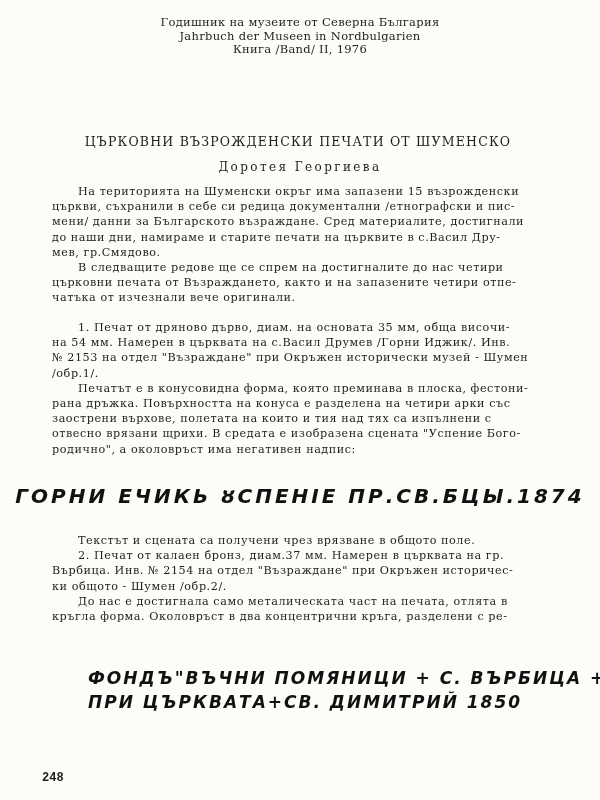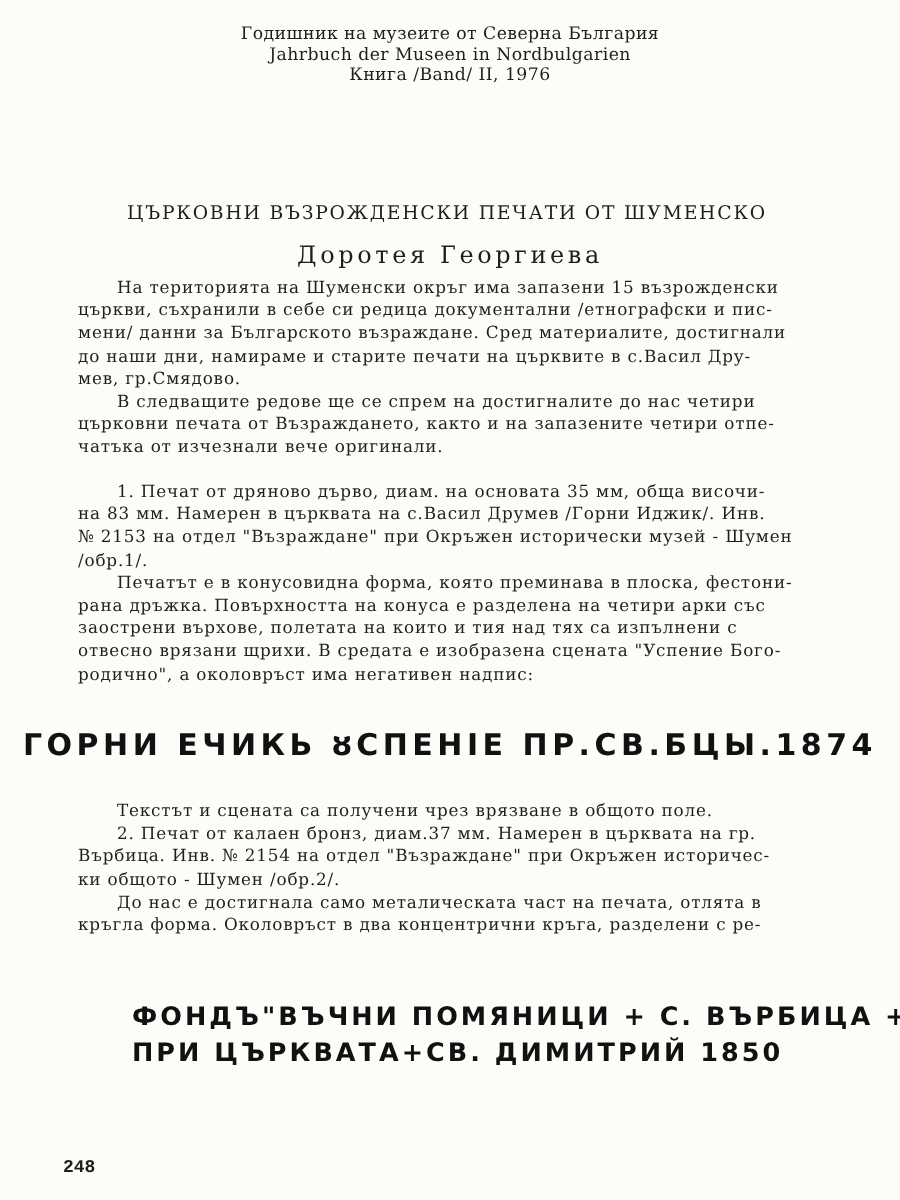--- a/index.html
+++ b/index.html
@@ -18,33 +18,33 @@
     }
     .header div { white-space: nowrap; }
     .title {
       position: absolute; top: 134px; left: 0; width: 596px; text-align: center;
       font-family: "DejaVu Serif", "Liberation Serif", serif;
       font-size: 12.5px; letter-spacing: 1.2px; white-space: nowrap;
     }
     .author {
       position: absolute; top: 160px; left: 0; width: 600px; text-align: center;
       font-family: "DejaVu Serif", "Liberation Serif", serif;
-      font-size: 16px; letter-spacing: 2.4px; white-space: nowrap;
+      font-size: 12px; letter-spacing: 2.4px; white-space: nowrap;
     }
     .body-text {
       position: absolute; left: 52px; width: 520px;
       font-family: "DejaVu Serif", "Liberation Serif", serif;
       font-size: 11.2px; line-height: 15.2px; letter-spacing: 0.55px;
     }
     .body-text .line { white-space: nowrap; display: block; height: 15.2px; }
     .indent { padding-left: 26px; }
     .inscription {
       position: absolute; left: 0; width: 600px; text-align: center;
       font-family: "DejaVu Sans", "Liberation Sans", sans-serif;
-      font-weight: bold; letter-spacing: 2px;
+      font-style: italic; font-weight: bold; letter-spacing: 2px;
       white-space: nowrap; color: #111;
     }
     .insc1 { top: 484px; font-size: 20px; letter-spacing: 3px; }
     .insc2 { left: 88px; width: auto; text-align: left; font-size: 17px; }
     .insc2.l1 { top: 668px; }
     .insc2.l2 { top: 692px; }
     .page-number {
       position: absolute; left: 42px; top: 771px;
       font-family: Liberation Mono, monospace; font-weight: bold; font-size: 12px;
     }
@@ -69,21 +69,21 @@
     <span class="line">мени/ данни за Българското възраждане. Сред материалите, достигнали</span>
     <span class="line">до наши дни, намираме и старите печати на църквите в с.Васил Дру-</span>
     <span class="line">мев, гр.Смядово.</span>
     <span class="line"><span class="indent">В следващите редове ще се спрем на достигналите до нас четири</span></span>
     <span class="line">църковни печата от Възраждането, както и на запазените четири отпе-</span>
     <span class="line">чатъка от изчезнали вече оригинали.</span>
   </div>
 
   <div class="body-text" style="top:320px;">
     <span class="line"><span class="indent">1. Печат от дряново дърво, диам. на основата 35 мм, обща височи-</span></span>
-    <span class="line">на 83 мм. Намерен в църквата на с.Васил Друмев /Горни Иджик/. Инв.</span>
+    <span class="line">на 54 мм. Намерен в църквата на с.Васил Друмев /Горни Иджик/. Инв.</span>
     <span class="line">№ 2153 на отдел "Възраждане" при Окръжен исторически музей - Шумен</span>
     <span class="line">/обр.1/.</span>
     <span class="line"><span class="indent">Печатът е в конусовидна форма, която преминава в плоска, фестони-</span></span>
     <span class="line">рана дръжка. Повърхността на конуса е разделена на четири арки със</span>
     <span class="line">заострени върхове, полетата на които и тия над тях са изпълнени   с</span>
     <span class="line">отвесно врязани щрихи. В средата е изобразена сцената "Успение Бого-</span>
     <span class="line">родично", а околовръст има негативен надпис:</span>
   </div>
 
   <div class="inscription insc1">ГОРНИ ЕЧИКЬ ȣСПЕНІЕ ПР.СВ.БЦЫ.1874</div>

